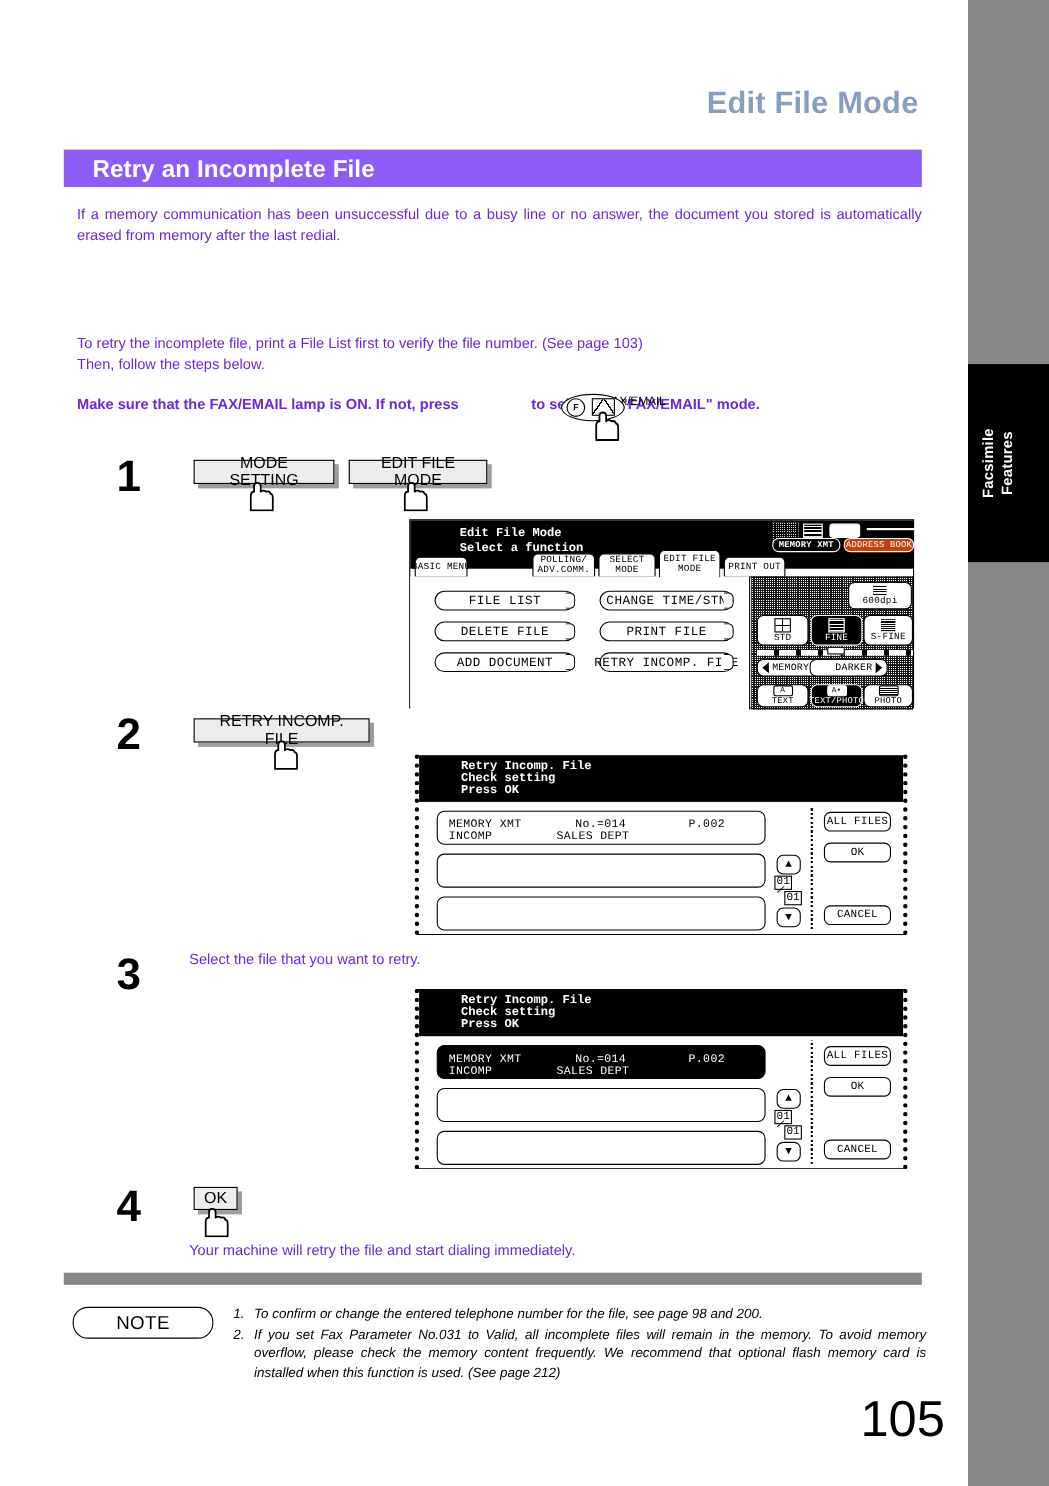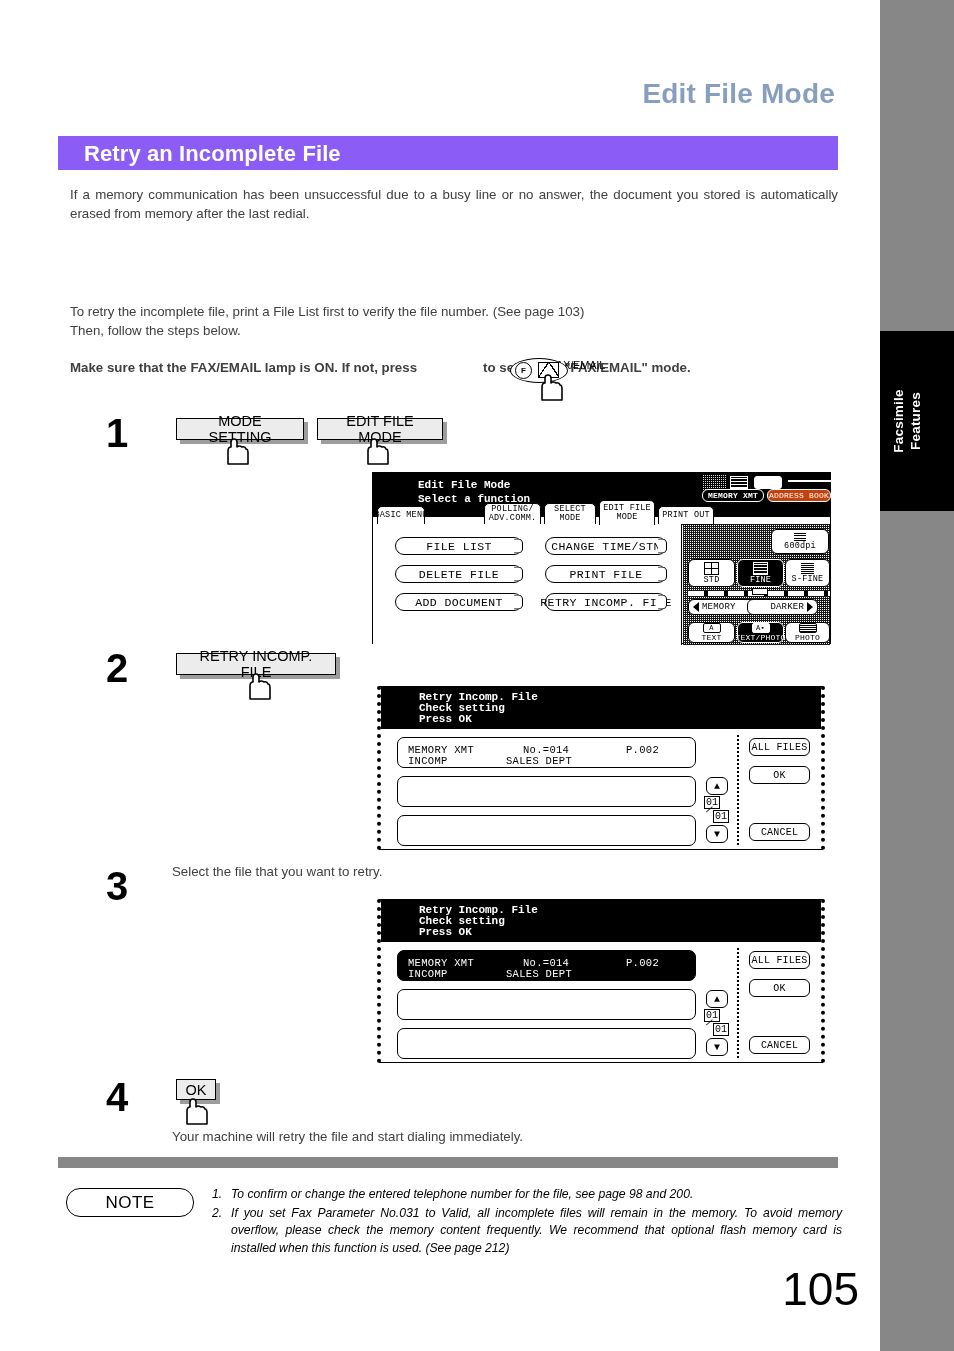--- a/index.html
+++ b/index.html
@@ -27,21 +27,21 @@
   }
   .section-bar{
     position:absolute;left:58px;top:136px;width:780px;height:34px;background:#8b5cf6;
   }
   .section-bar-label{
     position:absolute;left:26px;top:5px;color:#ffffff;font-size:22px;font-weight:bold;letter-spacing:.1px;
   }
 
   
   .body-text{
-    position:absolute;font-size:13.3px;line-height:19px;color:#404040;
+    position:absolute;font-size:13.3px;line-height:19px;color:#6d28d9;
     text-align:justify;
   }
   .p1{left:70px;top:185px;width:768px;}
   .p2{left:70px;top:244px;width:768px;}
   .p3{left:70px;top:302px;width:768px;text-align:left;}
   .p-makesure{left:70px;top:358px;width:768px;font-weight:bold;text-align:left;}
   .p-makesure .gap{display:inline-block;width:66px;}
 
   
   .faxemail-key{position:absolute;left:498px;top:343px;width:92px;height:55px;}
@@ -258,21 +258,21 @@
       <span>S-FINE</span>
     </div>
 
     <div style="position:absolute;left:315px;top:118px;width:142px;height:5px;background:repeating-linear-gradient(90deg,#fff 0 16px,#000 16px 20px);"></div>
     <div style="position:absolute;left:379px;top:115px;width:14px;height:5px;background:#fff;border:1.2px solid #000;"></div>
 
     <div class="pillkey" style="left:315px;top:126px;width:70px;height:16px;justify-content:flex-start;padding-left:4px;font-size:9px;">
       <span style="display:inline-block;width:0;height:0;border-top:5px solid transparent;border-bottom:5px solid transparent;border-right:6px solid #000;margin-right:3px;"></span>
       <span>MEMORY</span>
     </div>
-    <div class="pillkey" style="left:374px;top:126px;width:71px;height:16px;justify-content:flex-end;padding-right:4px;font-size:9px;">
+    <div class="pillkey" style="left:363px;top:126px;width:71px;height:16px;justify-content:flex-end;padding-right:4px;font-size:9px;">
       <span>DARKER</span>
       <span style="display:inline-block;width:0;height:0;border-top:5px solid transparent;border-bottom:5px solid transparent;border-left:6px solid #000;margin-left:3px;"></span>
     </div>
 
     <div class="pillkey" style="left:315px;top:149px;width:47px;height:21px;flex-direction:column;font-size:8px;">
       <span style="display:block;width:16px;height:9px;border:1.2px solid #000;border-radius:2px;font-size:7px;line-height:8px;text-align:center;">A</span>
       <span>TEXT</span>
     </div>
     <div class="pillkey inv" style="left:364px;top:149px;width:47px;height:21px;flex-direction:column;font-size:8px;border:1.6px solid #fff;">
       <span style="display:block;width:16px;height:9px;border:1.2px solid #fff;border-radius:2px;font-size:7px;line-height:8px;text-align:center;background:#fff;color:#000;">A▪</span>

